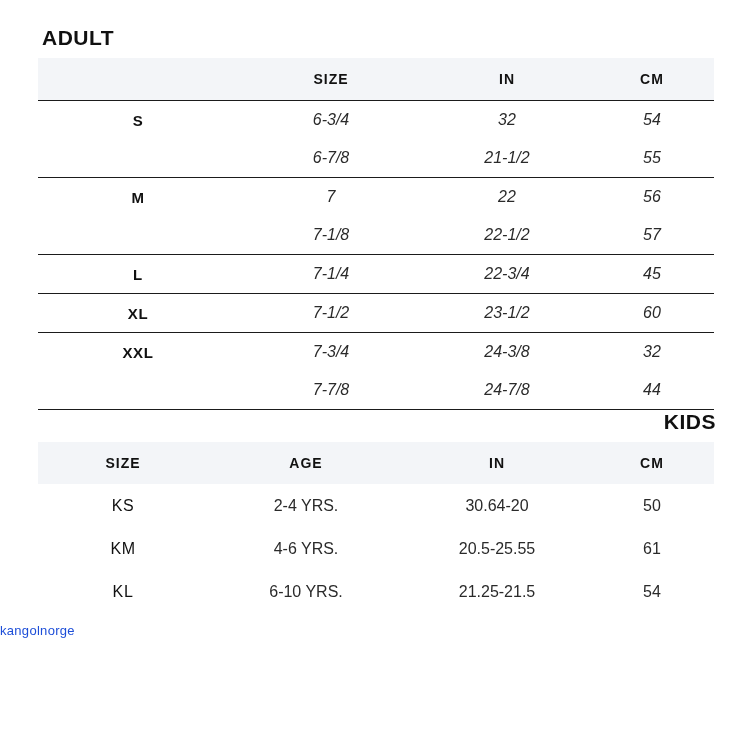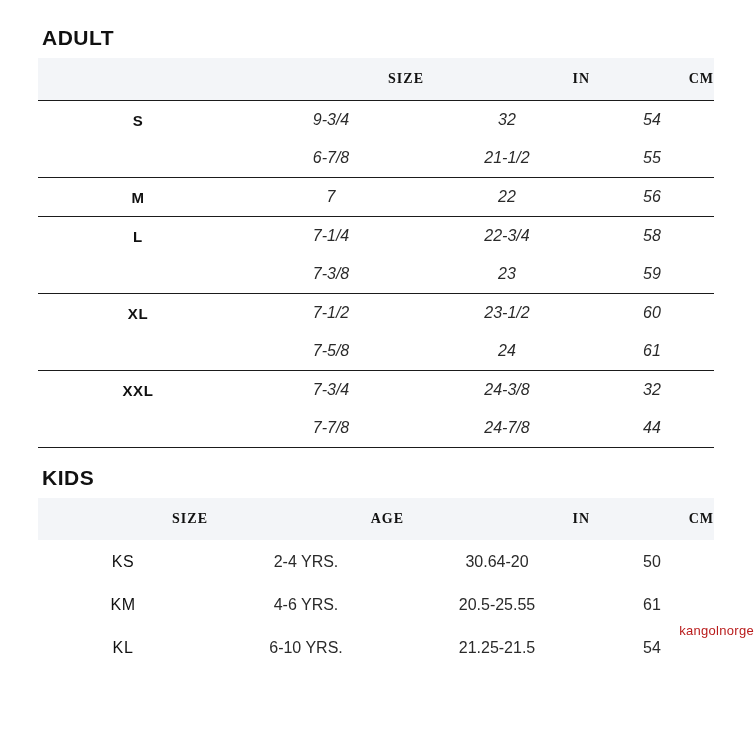--- a/index.html
+++ b/index.html
@@ -22,21 +22,21 @@
     padding: 26px 38px 0 38px;
   }
   .section-title {
     font-size: 21px;
     font-weight: bold;
     letter-spacing: 0.5px;
     color: #111111;
     margin: 0 0 8px 4px;
   }
   .section-title.kids {
-    margin-top: 18px;
+    text-align: right;
   }
   table {
     width: 676px;
     border-collapse: collapse;
     table-layout: fixed;
   }
   .adult-table col.c1 { width: 200px; }
   .adult-table col.c2 { width: 186px; }
   .adult-table col.c3 { width: 166px; }
   .adult-table col.c4 { width: 124px; }
@@ -46,24 +46,23 @@
   .kids-table col.c3 { width: 186px; }
   .kids-table col.c4 { width: 124px; }
 
   thead th {
     background: #f3f5f8;
     font-size: 14px;
     font-weight: bold;
     letter-spacing: 1px;
     color: #111111;
     height: 42px;
-    text-align: right;
+    text-align: center;
     padding: 0;
     border: none;
-    font-family: Liberation Serif, serif;
   }
   thead th.blank {
     background: #f3f5f8;
   }
   tbody td {
     height: 38px;
     text-align: center;
     font-size: 16px;
     color: #2a2a2a;
     padding: 0;
@@ -90,23 +89,23 @@
   }
   .kids-table tbody td.label {
     font-weight: normal;
     letter-spacing: 0.6px;
   }
   .watermark {
     position: absolute;
     left: 0;
     right: 0;
     bottom: 8px;
-    text-align: right;
+    text-align: left;
     font-size: 13px;
-    color: #b91c1c;
+    color: #1d4ed8;
     letter-spacing: 0.3px;
   }
 </style>
 </head>
 <body>
 
 <div class="page">
 
   <h1 class="section-title">ADULT</h1>
 
@@ -121,59 +120,53 @@
       <tr>
         <th class="blank"></th>
         <th>SIZE</th>
         <th>IN</th>
         <th>CM</th>
       </tr>
     </thead>
     <tbody>
       <tr class="group-top">
         <td class="label">S</td>
-        <td>9-3/4</td>
+        <td>6-3/4</td>
         <td>32</td>
         <td>54</td>
       </tr>
       <tr>
         <td class="label"></td>
         <td>6-7/8</td>
         <td>21-1/2</td>
         <td>55</td>
       </tr>
       <tr class="group-top">
         <td class="label">M</td>
         <td>7</td>
         <td>22</td>
         <td>56</td>
       </tr>
+      <tr>
+        <td class="label"></td>
+        <td>7-1/8</td>
+        <td>22-1/2</td>
+        <td>57</td>
+      </tr>
       <tr class="group-top">
         <td class="label">L</td>
         <td>7-1/4</td>
         <td>22-3/4</td>
-        <td>58</td>
-      </tr>
-      <tr>
-        <td class="label"></td>
-        <td>7-3/8</td>
-        <td>23</td>
-        <td>59</td>
+        <td>45</td>
       </tr>
       <tr class="group-top">
         <td class="label">XL</td>
         <td>7-1/2</td>
         <td>23-1/2</td>
         <td>60</td>
-      </tr>
-      <tr>
-        <td class="label"></td>
-        <td>7-5/8</td>
-        <td>24</td>
-        <td>61</td>
       </tr>
       <tr class="group-top">
         <td class="label">XXL</td>
         <td>7-3/4</td>
         <td>24-3/8</td>
         <td>32</td>
       </tr>
       <tr class="last-row">
         <td class="label"></td>
         <td>7-7/8</td>

